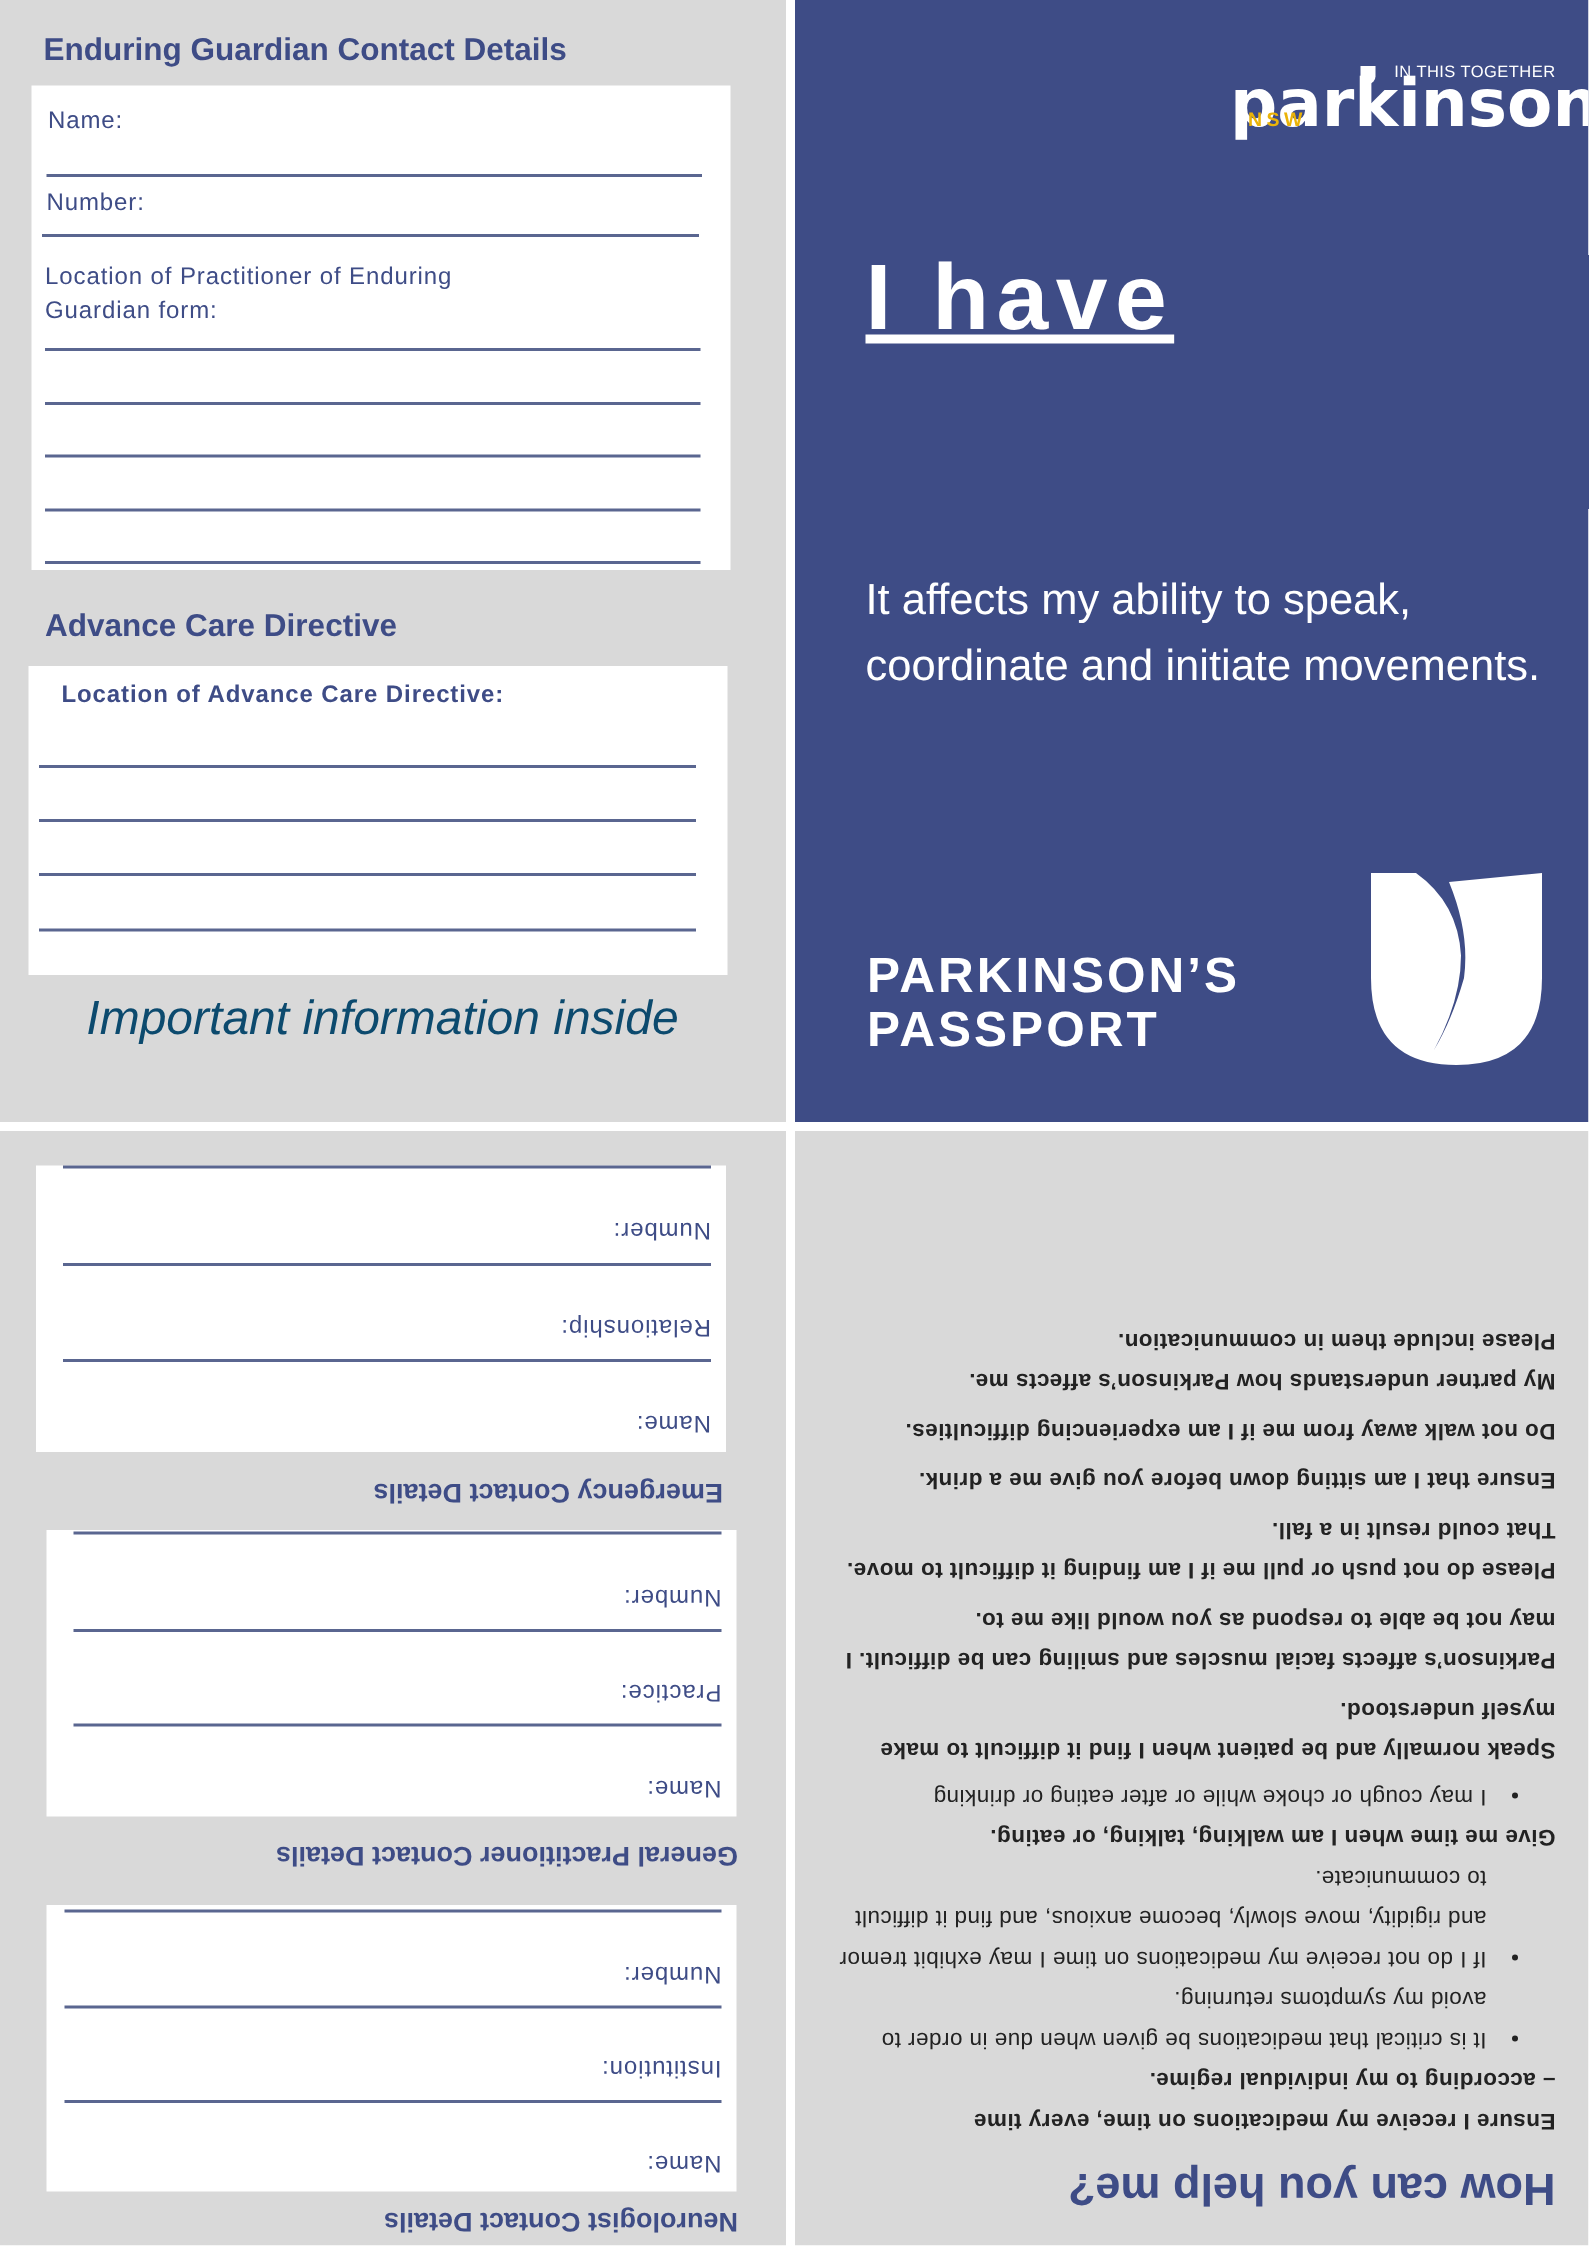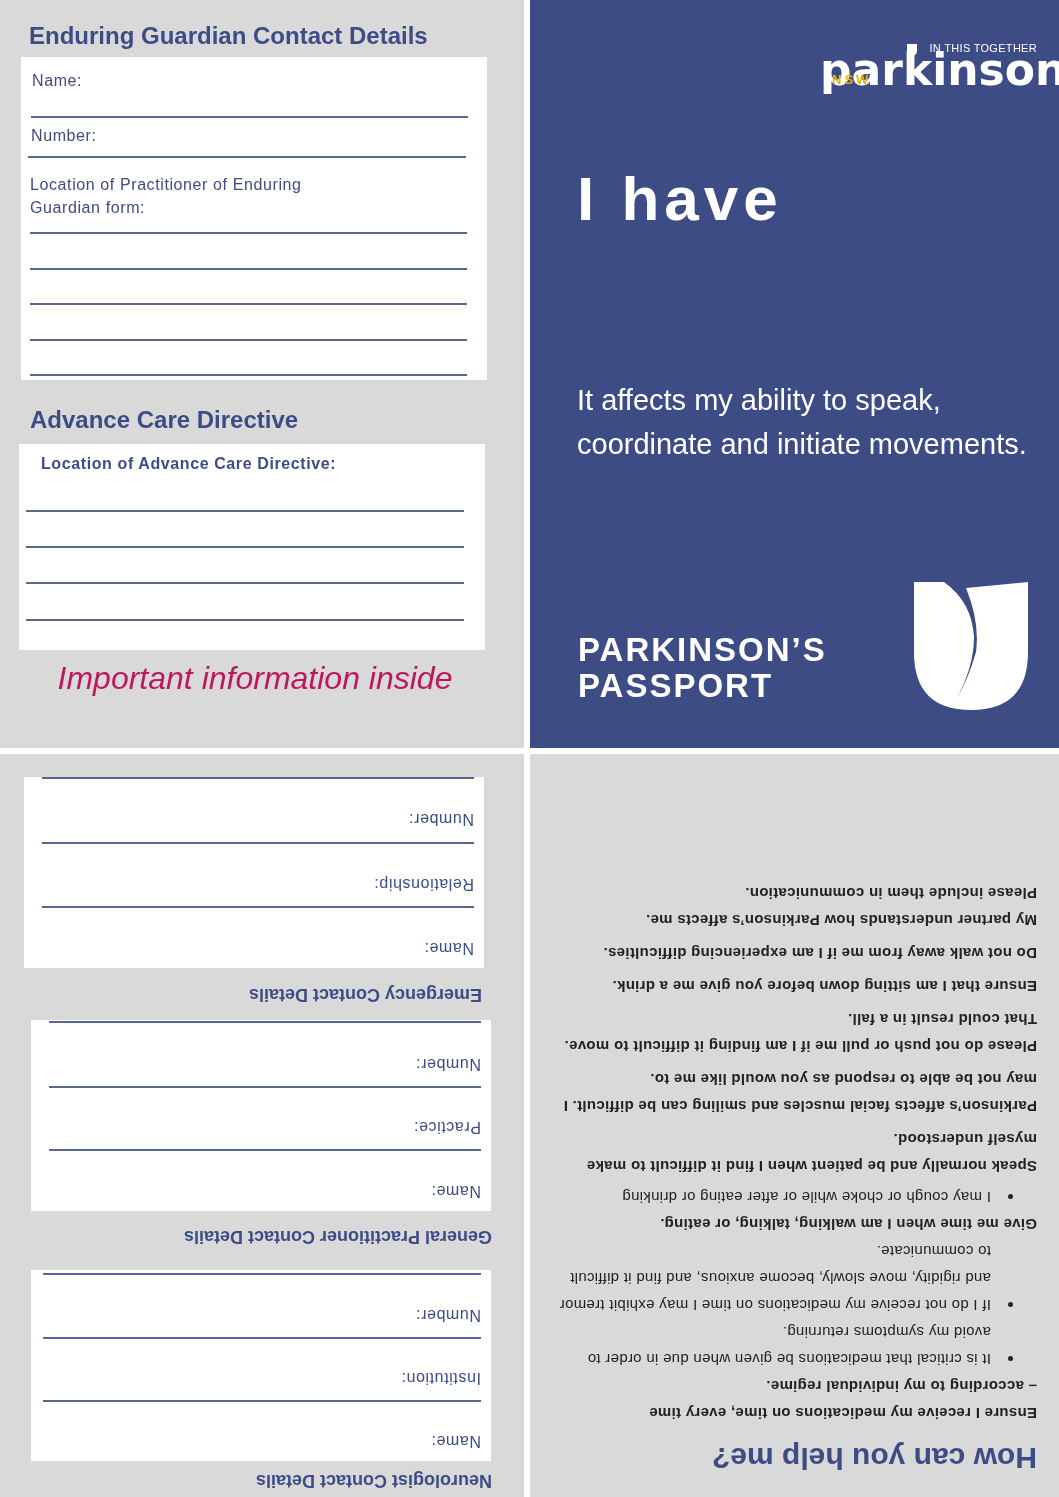--- a/index.html
+++ b/index.html
@@ -11,33 +11,33 @@
     }
     .panel { position: absolute; background: #d9d9d9; overflow: hidden; }
     .panel.blue { background: #3e4c86; }
     #p-tl { left: 0; top: 0; width: 524px; height: 748px; }
     #p-tr { left: 530px; top: 0; width: 529px; height: 748px; }
     #p-bl { left: 0; top: 754px; width: 524px; height: 743px; }
     #p-br { left: 530px; top: 754px; width: 529px; height: 743px; }
 
     .rot { position: absolute; left: 0; top: 0; width: 100%; height: 100%; transform: rotate(180deg); }
 
-    .sec-title { position: absolute; font-weight: bold; font-size: 24px; color: #3e4c86; }
+    .sec-title { position: absolute; font-weight: bold; font-size: 21px; color: #3e4c86; }
     .card { position: absolute; background: #ffffff; }
     .lbl { position: absolute; font-size: 16px; color: #3e4c86; letter-spacing: 0.6px; line-height: 23px; }
     .rule { position: absolute; height: 2px; background: #5a6690; }
 
-    .important { position: absolute; left: 0; width: 510px; text-align: center; font-style: italic; font-size: 32px; color: #be185d; line-height: 46px; }
+    .important { position: absolute; left: 0; width: 510px; text-align: center; font-style: italic; font-size: 32px; color: #0c4a6e; line-height: 46px; }
 
     
     .logo-tag { position: absolute; right: 22px; top: 42px; font-size: 11px; color: #fff; letter-spacing: 0.3px; }
     .logo-word { position: absolute; left: 290px; top: 44px; font-size: 44px; color: #fff; font-weight: bold; letter-spacing: 0px; font-family: "DejaVu Sans", sans-serif; }
     .logo-nsw { position: absolute; left: 302px; top: 72px; font-size: 13px; color: #eab308; font-weight: bold; letter-spacing: 3px; }
     .logo-mini { position: absolute; left: 377px; top: 44px; width: 10px; height: 12px; background: #fff; border-radius: 0 0 6px 6px; }
-    .hero { position: absolute; left: 47px; top: 168px; font-size: 62px; line-height: 62px; font-weight: bold; color: #fff; letter-spacing: 5px; }
+    .hero { position: absolute; left: 47px; top: 168px; font-size: 62px; line-height: 62px; font-weight: bold; color: #fff; letter-spacing: 5px; text-decoration: underline; }
     .hero div { height: 62px; }
     .sub { position: absolute; left: 47px; top: 378px; width: 460px; font-size: 29px; line-height: 44px; color: #fff; }
     .pp { position: absolute; left: 48px; top: 632px; font-size: 33px; line-height: 36px; font-weight: bold; color: #fff; letter-spacing: 2px; }
     .tulip { position: absolute; left: 384px; top: 582px; width: 114px; height: 128px; }
 
     
     .help-title { position: absolute; left: 22px; font-size: 30px; font-weight: bold; color: #3e4c86; }
     .help { position: absolute; left: 22px; width: 480px; font-size: 15px; line-height: 27px; color: #222; }
     .help .b { font-weight: bold; letter-spacing: 0.3px; }
     .help ul { margin: 0; padding-left: 40px; list-style: disc; }

